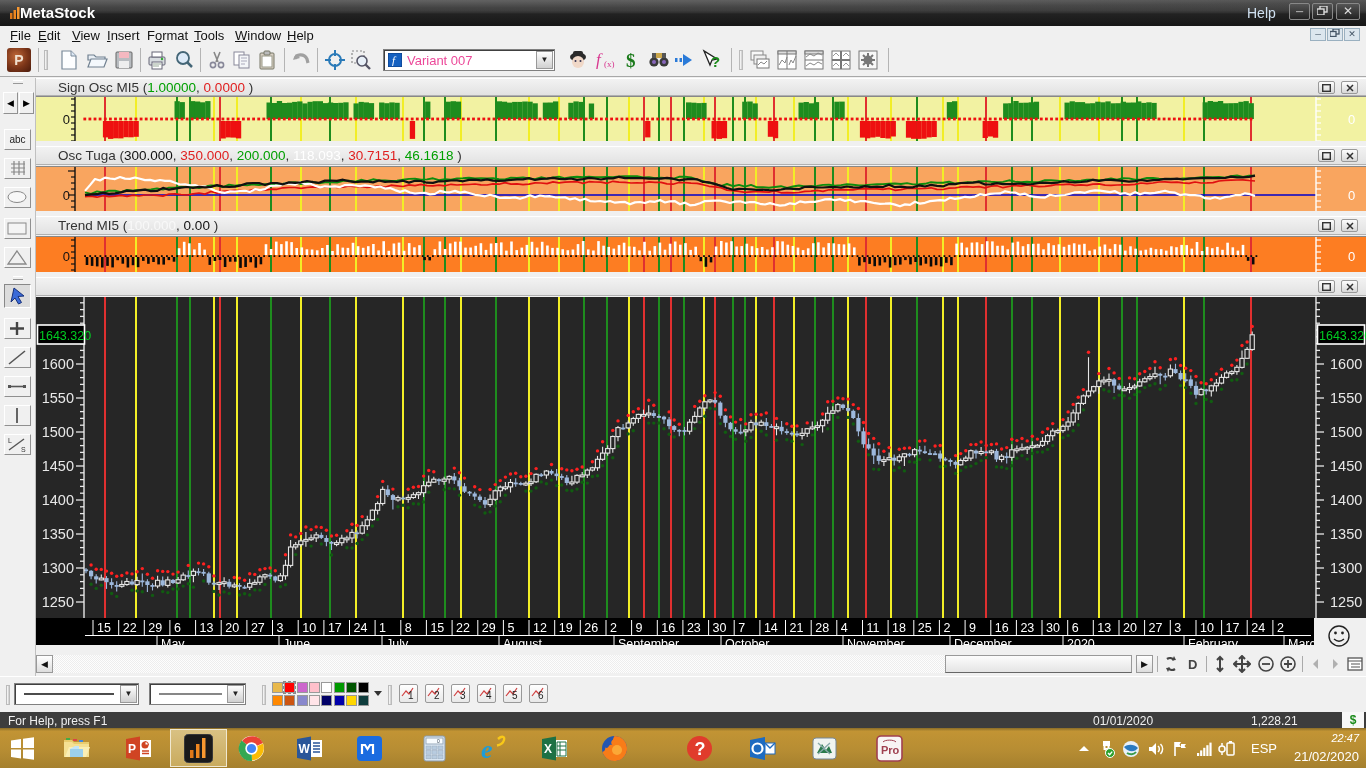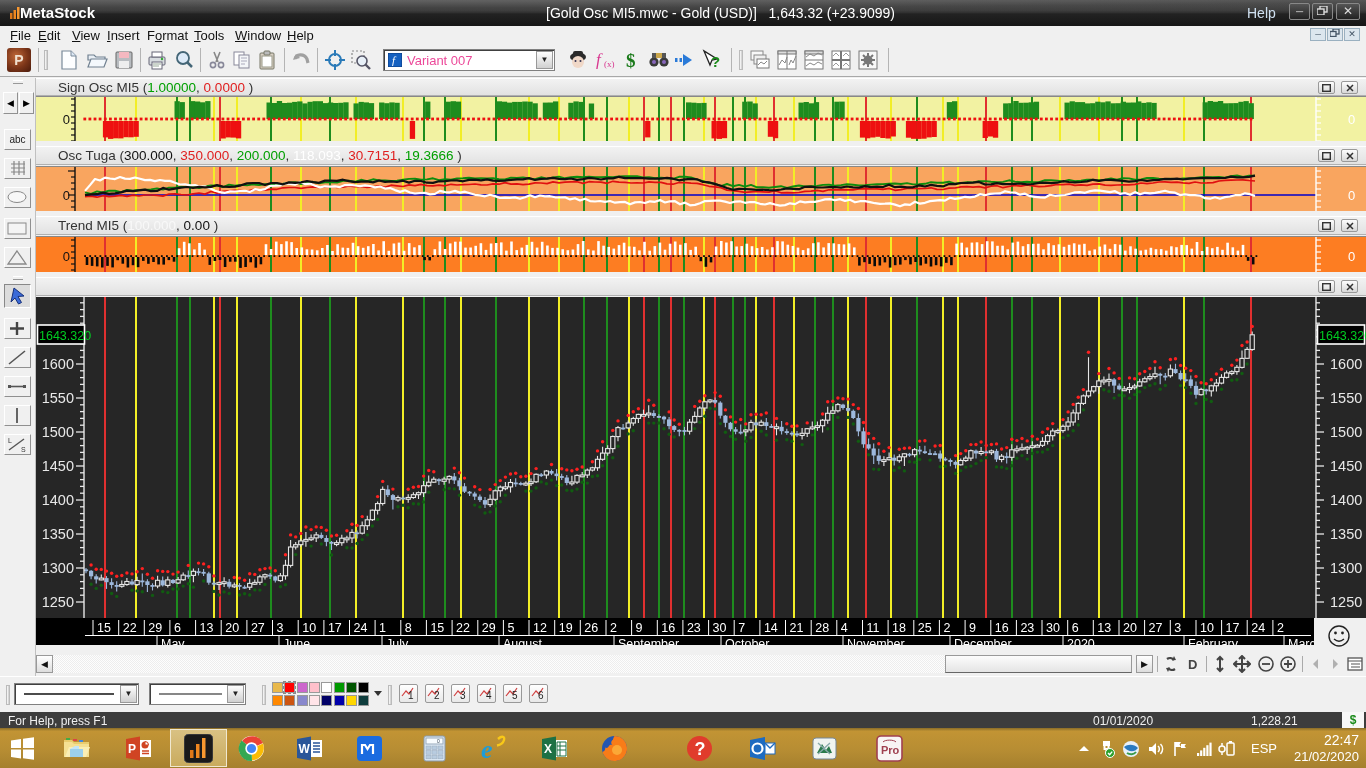--- a/index.html
+++ b/index.html
@@ -40,21 +40,20 @@
 .cbarrow{position:absolute;right:1px;top:1px;width:17px;background:linear-gradient(#fdfdfd,#d0d0d0);border:1px solid #999;text-align:center;color:#222;}
 </style></head><body>
 <div id="screen">
     <div id="titlebar" class="abs">
       <div class="abs" style="left:0;top:0;width:1366px;height:13px;background:radial-gradient(ellipse 140% 200% at 30% -80%,rgba(255,255,255,0.22),rgba(255,255,255,0.02) 70%);"></div>
       <span class="logo"><svg width="10" height="12" style="vertical-align:-1px">
           <rect x="0" y="6" width="2.5" height="6" fill="#e07818"></rect>
           <rect x="3.5" y="3" width="2.5" height="9" fill="#f08820"></rect>
           <rect x="7" y="0" width="2.5" height="12" fill="#f89830"></rect>
         </svg><b style="font-family:'Liberation Sans'">MetaStock</b></span>
-      <span class="center">[Gold Osc MI5.mwc - Gold (USD)]&nbsp;&nbsp;&nbsp;1,643.32 (+23.9099)</span>
       <span class="daily">Help</span>
       <div class="winbtn" style="left:1289px;">─</div>
       <div class="winbtn" style="left:1312px;"><svg width="11" height="9">
           <rect x="3" y="0" width="7" height="6" fill="none" stroke="#ddd" stroke-width="1.4"></rect>
           <rect x="0" y="3" width="7" height="6" fill="#333" stroke="#ddd" stroke-width="1.4"></rect>
         </svg></div>
       <div class="winbtn" style="left:1336px;width:24px;font-size:12px;">✕</div>
     </div>
     <div id="menubar" class="abs">
       <span style="left:10px"><u>F</u>ile</span>
@@ -689,21 +688,21 @@
         <line x1="1316" y1="8" x2="1321" y2="8" stroke="#fff" stroke-width="1.2"></line>
         <line x1="1316" y1="14" x2="1321" y2="14" stroke="#fff" stroke-width="1.2"></line>
         <line x1="1316" y1="20" x2="1321" y2="20" stroke="#fff" stroke-width="1.2"></line>
         <line x1="1316" y1="26" x2="1321" y2="26" stroke="#fff" stroke-width="1.2"></line>
         <line x1="1316" y1="32" x2="1321" y2="32" stroke="#fff" stroke-width="1.2"></line>
         <line x1="1316" y1="38" x2="1321" y2="38" stroke="#fff" stroke-width="1.2"></line>
         <line x1="1316" y1="44" x2="1321" y2="44" stroke="#fff" stroke-width="1.2"></line>
         <text x="1348" y="27" font-size="13" fill="#fff" font-family="Liberation Sans">0</text>
       </svg></div>
     <div class="ptitle abs" style="top:146px;height:19px;">
-      <span class="t">Osc Tuga (<span style="color:#111">300.000</span>, <span style="color:#e02020">350.000</span>, <span style="color:#00a000">200.000</span>, <span style="color:#fff">118.093</span>, <span style="color:#e02020">30.7151</span>, <span style="color:#00a000">19.3666</span> )</span>
+      <span class="t">Osc Tuga (<span style="color:#111">300.000</span>, <span style="color:#e02020">350.000</span>, <span style="color:#00a000">200.000</span>, <span style="color:#fff">118.093</span>, <span style="color:#e02020">30.7151</span>, <span style="color:#00a000">46.1618</span> )</span>
       <div class="pbtn" style="left:1282px;">
         <svg width="9" height="8">
           <rect x="0.7" y="0.7" width="7.6" height="6.6" fill="none" stroke="#333" stroke-width="1.4"></rect>
         </svg>
       </div>
       <div class="pbtn" style="left:1305px;">
         <svg width="8" height="8">
           <path d="M1 1l6 6M7 1l-6 6" stroke="#333" stroke-width="1.5"></path>
         </svg>
       </div>
@@ -2669,15 +2668,15 @@
           <rect x="9.2" y="8.8" width="2.2" height="8.2" fill="#fff"></rect>
           <rect x="12.3" y="6.199999999999999" width="2.2" height="10.8" fill="#fff"></rect>
           <rect x="15.4" y="3.5999999999999996" width="2.2" height="13.4" fill="#fff"></rect>
         </svg></div>
       <div class="abs" style="left:1217px;top:11px;width:20px;height:20px;"><svg width="20" height="20" viewBox="0 0 20 20">
           <rect x="10" y="4" width="7" height="12" rx="1" fill="none" stroke="#fff" stroke-width="1.5"></rect>
           <rect x="12" y="2" width="3" height="2" fill="#fff"></rect>
           <path d="M5 4v3M5 13v3M5 7a2 2 0 100 6 2 2 0 000-6z" stroke="#fff" stroke-width="1.5" fill="none"></path>
         </svg></div>
       <span class="abs" style="left:1251px;top:13px;color:#fff;font-size:13px;">ESP</span>
-      <span class="abs" style="left:1303px;top:4px;color:#fff;font-size:14px;width:56px;text-align:right;">22:47</span>
+      <span class="abs" style="left:1303px;top:4px;color:#fff;font-size:11px;width:56px;text-align:right;font-style:italic;">22:47</span>
       <span class="abs" style="left:1283px;top:21px;color:#fff;font-size:13px;width:76px;text-align:right;">21/02/2020</span>
     </div>
   </div>
 </body></html>

